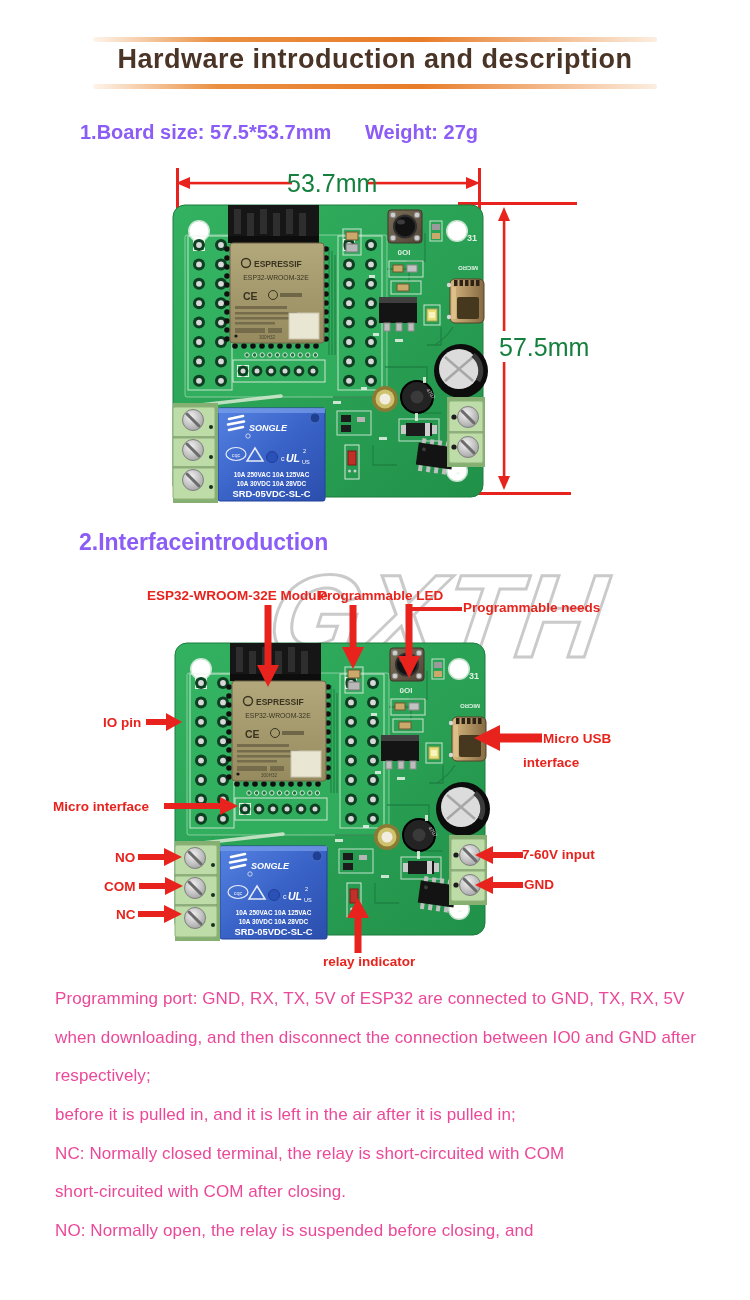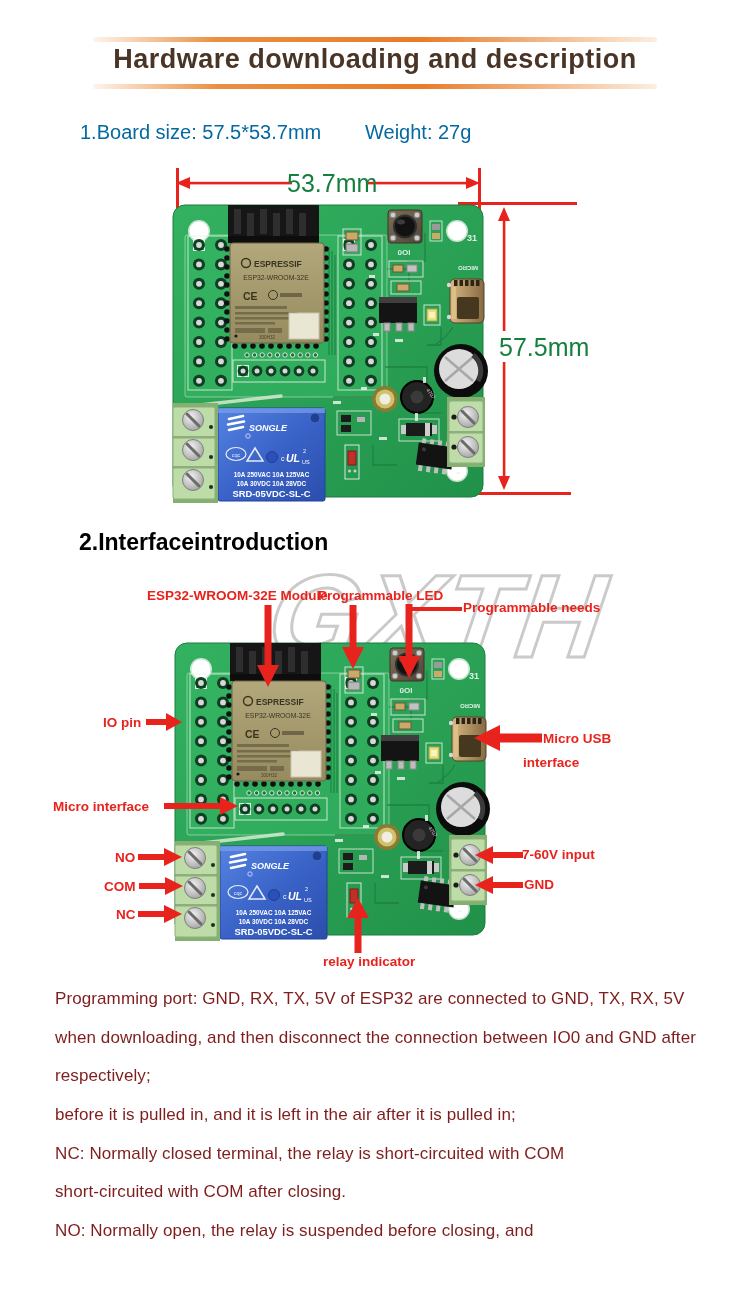--- a/index.html
+++ b/index.html
@@ -5,48 +5,48 @@
   html,body{margin:0;padding:0;background:#ffffff;}
   #page{position:relative;width:750px;height:1300px;background:#fff;overflow:hidden;
         font-family:"Liberation Sans",sans-serif;}
   .abs{position:absolute;}
 
   
   .rule{position:absolute;left:93px;width:564px;height:5px;border-radius:3px;
         background:linear-gradient(90deg,rgba(246,183,120,.15),#ea8f41 22%,#e87c28 58%,rgba(243,186,132,.25));}
   .title{position:absolute;left:0;top:44px;width:750px;text-align:center;
          font-size:27px;font-weight:bold;color:#4a3426;letter-spacing:.5px;}
-  .spec{position:absolute;top:121px;font-size:20px;font-weight:normal;color:#0369a1;}
+  .spec{position:absolute;top:121px;font-size:20px;font-weight:bold;color:#8b5cf6;}
   .dimtxt{position:absolute;font-size:25px;color:#15803d;font-weight:500;}
   .tickv{position:absolute;width:2.5px;background:#e8231d;}
   .tickh{position:absolute;height:2.5px;background:#e8231d;}
 
   
-  .h2{position:absolute;left:79px;top:529px;font-size:23px;font-weight:bold;color:#000000;}
+  .h2{position:absolute;left:79px;top:529px;font-size:23px;font-weight:bold;color:#8b5cf6;}
   .watermark{position:absolute;left:270px;top:548px;font-size:118px;font-weight:bold;font-style:italic;
              transform:skewX(-8deg);color:rgba(255,255,255,.55);
              -webkit-text-stroke:3px rgba(158,158,158,.55);letter-spacing:2px;}
 
   
   .lbl{position:absolute;font-size:13.5px;font-weight:bold;color:#e8231d;white-space:nowrap;}
   .elbow{position:absolute;background:#e8231d;}
 
   
-  .paras{position:absolute;left:55px;top:980px;width:660px;font-size:17px;color:#7f1d1d;}
+  .paras{position:absolute;left:55px;top:980px;width:660px;font-size:17px;color:#ec4899;}
   .paras p{margin:0;height:38.6px;display:flex;align-items:center;letter-spacing:.1px;}
 
   svg text{font-family:"Liberation Sans",sans-serif;}
 </style>
 </head>
 <body>
 
 <div id="page">
 
   <div class="rule" style="top:37px"></div>
-  <div class="title">Hardware downloading and description</div>
+  <div class="title">Hardware introduction and description</div>
   <div class="rule" style="top:84px"></div>
 
   <div class="spec" style="left:80px">1.Board size: 57.5*53.7mm</div>
   <div class="spec" style="left:365px">Weight: 27g</div>
 
   <div class="tickv" style="left:176px;top:168px;height:65px"></div>
   <div class="tickv" style="left:478px;top:168px;height:64px"></div>
   <svg class="abs" style="left:176px;top:176px" width="116" height="14">
     <rect x="12" y="5.8" width="104" height="2.6" fill="#e8231d"></rect>
     <polygon points="0,7 14,1 14,13" fill="#e8231d"></polygon>

